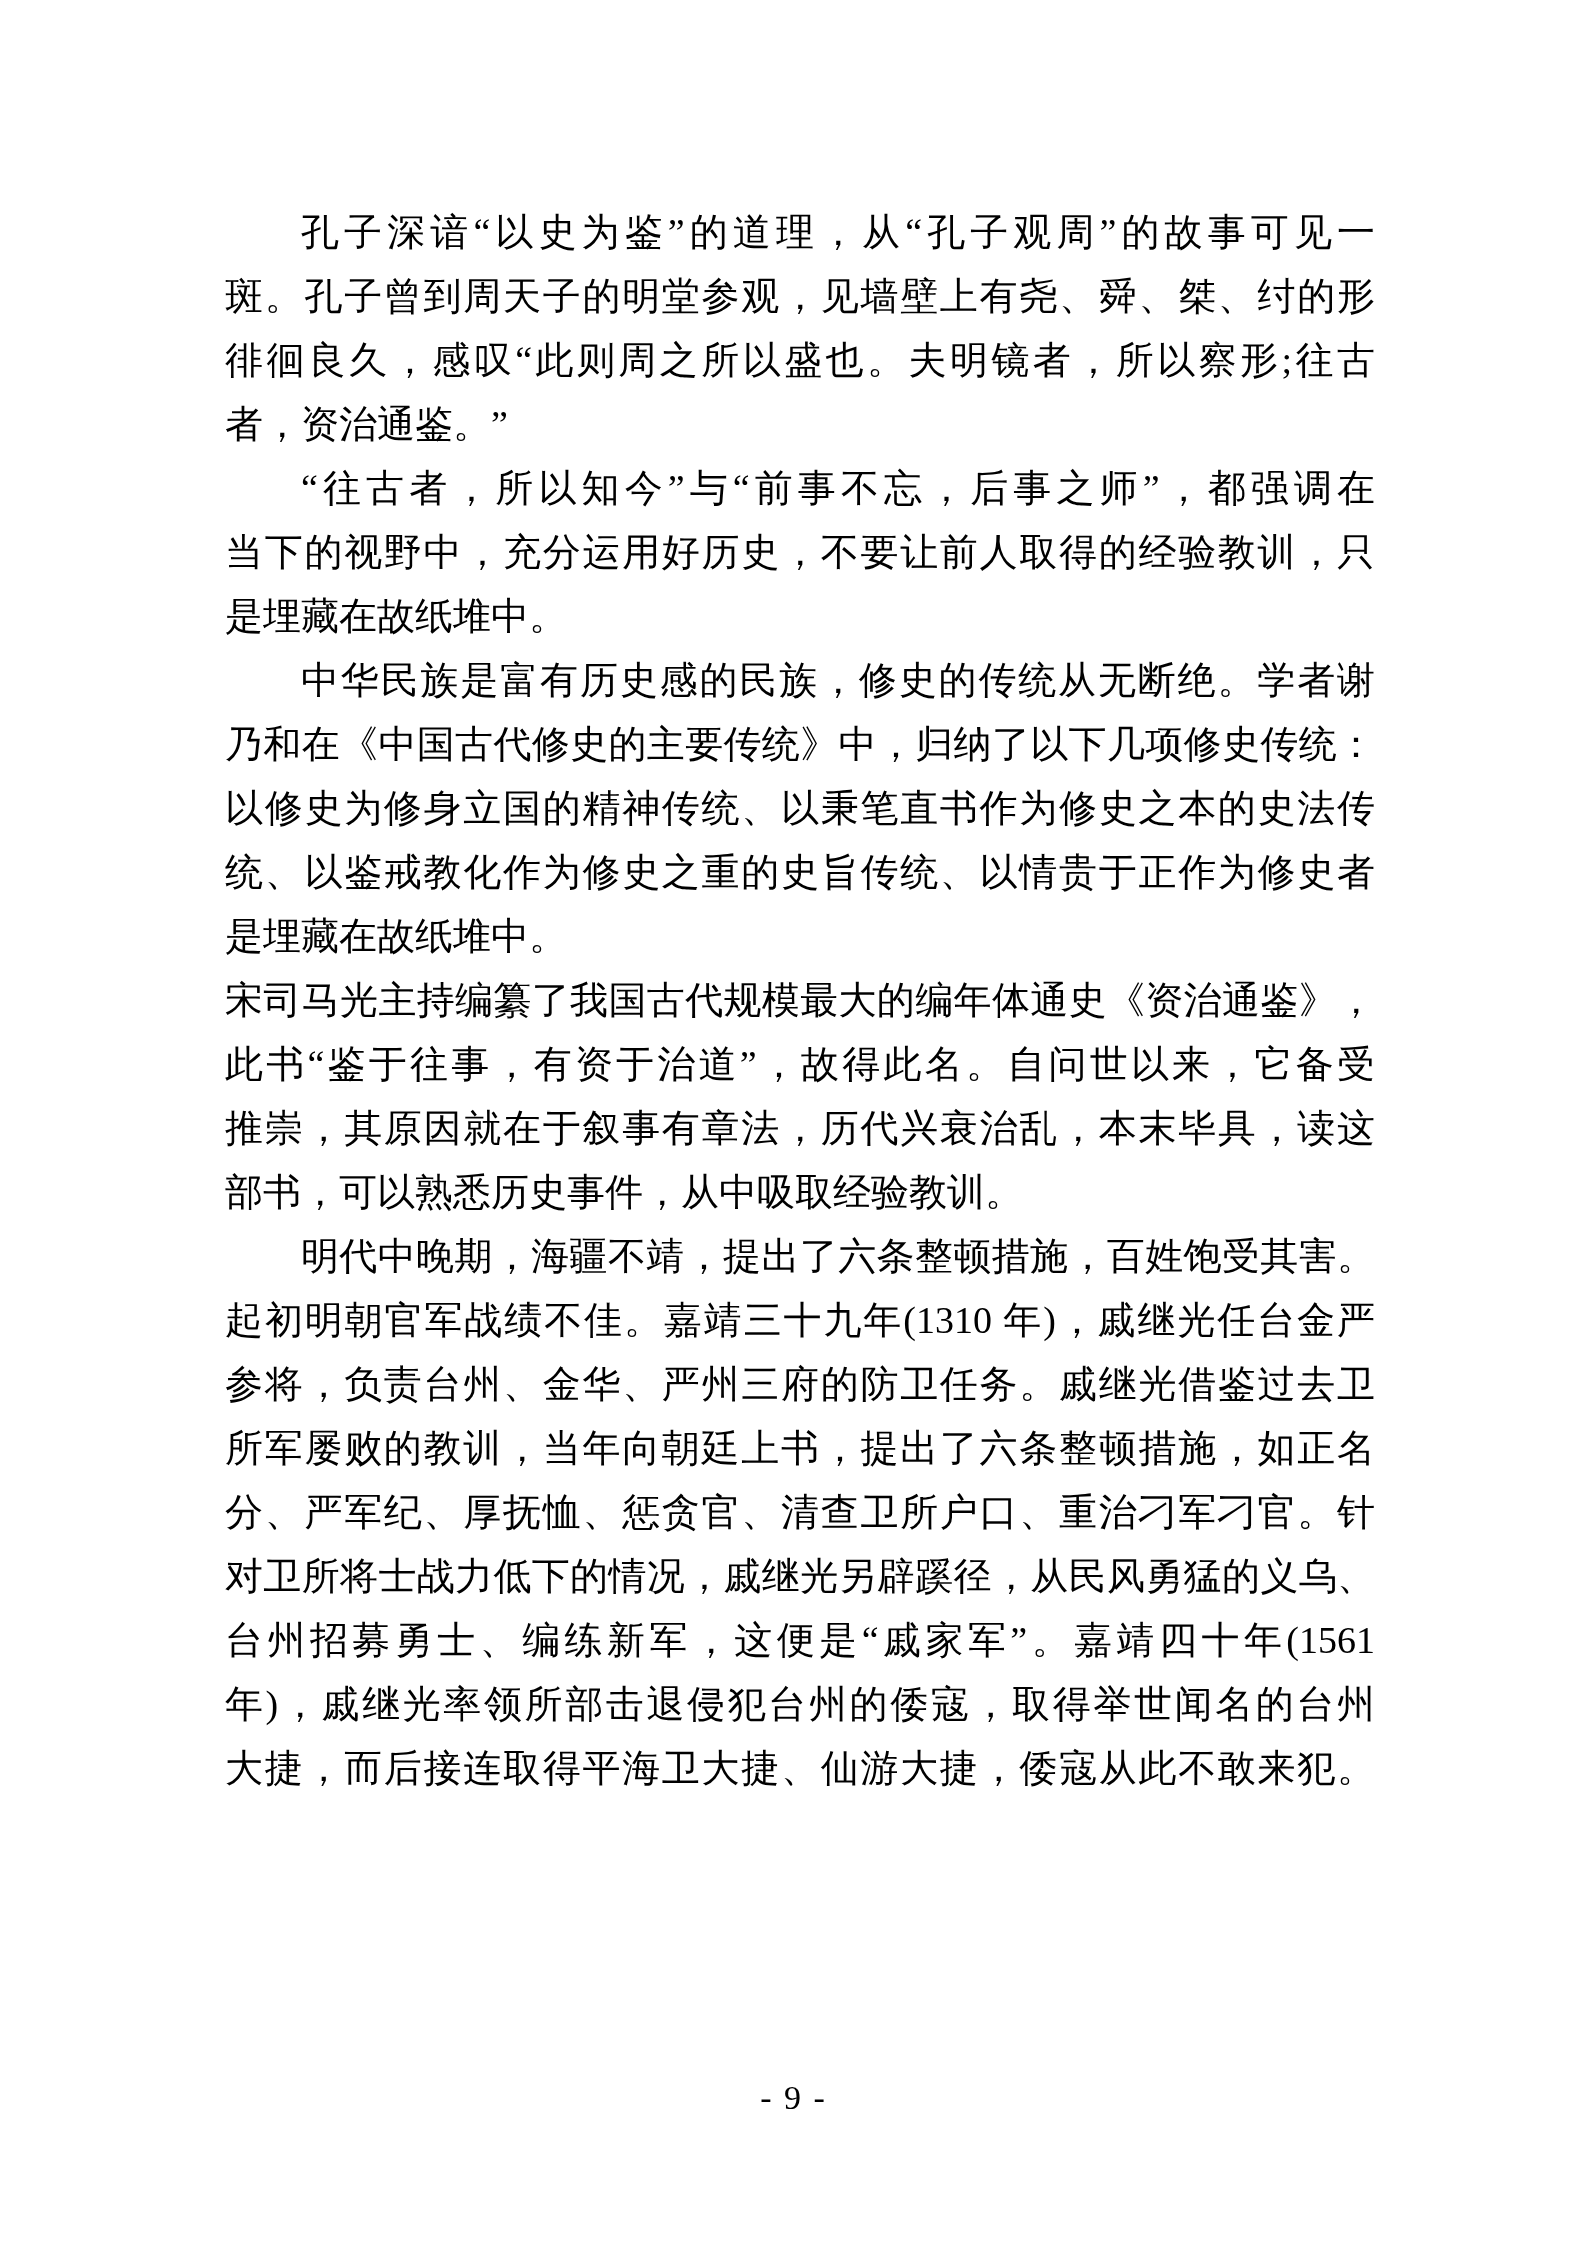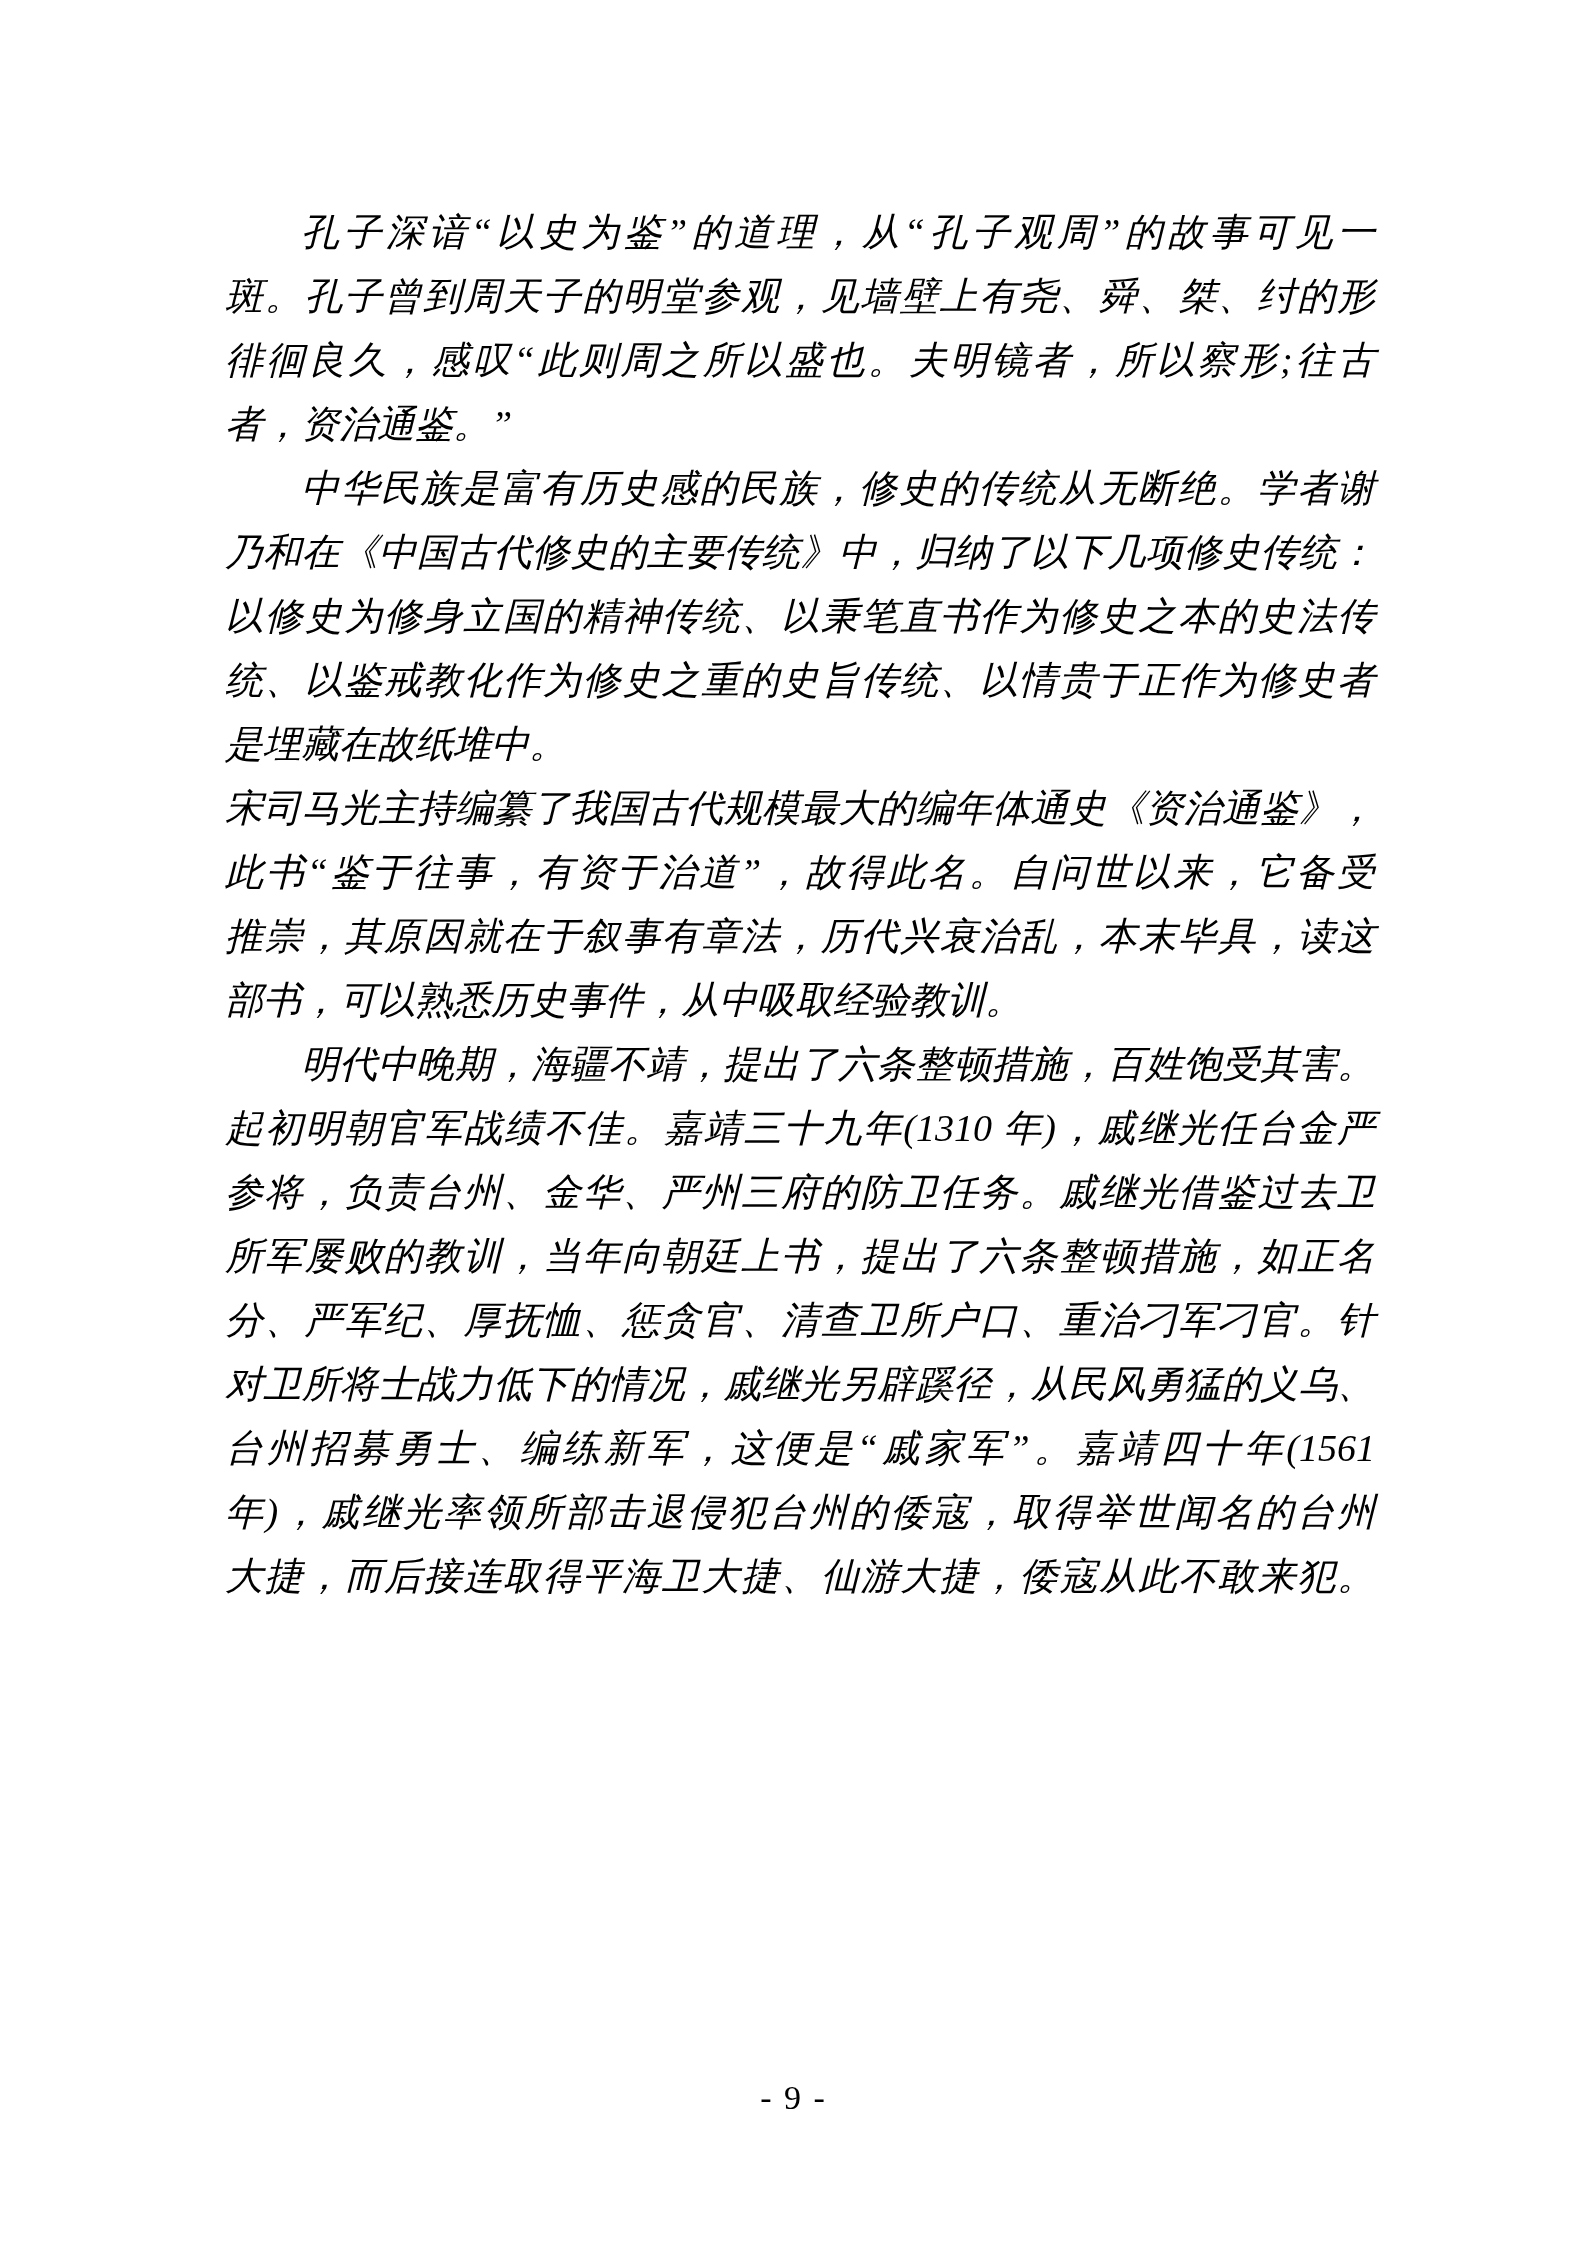--- a/index.html
+++ b/index.html
@@ -16,21 +16,20 @@
     font-family: "Liberation Serif", "DejaVu Serif", serif;
     overflow: hidden;
   }
   .text-block {
     position: absolute;
     left: 225px;
     top: 200px;
     width: 1150px;
     font-size: 38px;
     line-height: 64px;
-    font-style: italic;
   }
   .paragraph {
     margin: 0;
     padding: 0;
   }
   .line {
     text-align: justify;
     text-align-last: justify;
     white-space: normal;
   }
@@ -58,20 +57,25 @@
 <div class="page">
   <div class="text-block">
 
     <section class="paragraph">
       <div class="line indent">孔子深谙“以史为鉴”的道理，从“孔子观周”的故事可见一</div>
       <div class="line">斑。孔子曾到周天子的明堂参观，见墙壁上有尧、舜、桀、纣的形</div>
       <div class="line">徘徊良久，感叹“此则周之所以盛也。夫明镜者，所以察形;往古</div>
       <div class="line final">者，资治通鉴。”</div>
     </section>
 
+    <section class="paragraph">
+      <div class="line indent">“往古者，所以知今”与“前事不忘，后事之师”，都强调在</div>
+      <div class="line">当下的视野中，充分运用好历史，不要让前人取得的经验教训，只</div>
+      <div class="line final">是埋藏在故纸堆中。</div>
+    </section>
 
     <section class="paragraph">
       <div class="line indent">中华民族是富有历史感的民族，修史的传统从无断绝。学者谢</div>
       <div class="line">乃和在《中国古代修史的主要传统》中，归纳了以下几项修史传统：</div>
       <div class="line">以修史为修身立国的精神传统、以秉笔直书作为修史之本的史法传</div>
       <div class="line">统、以鉴戒教化作为修史之重的史旨传统、以情贵于正作为修史者</div>
       <div class="line final">是埋藏在故纸堆中。</div>
     </section>
 
     <section class="paragraph">

